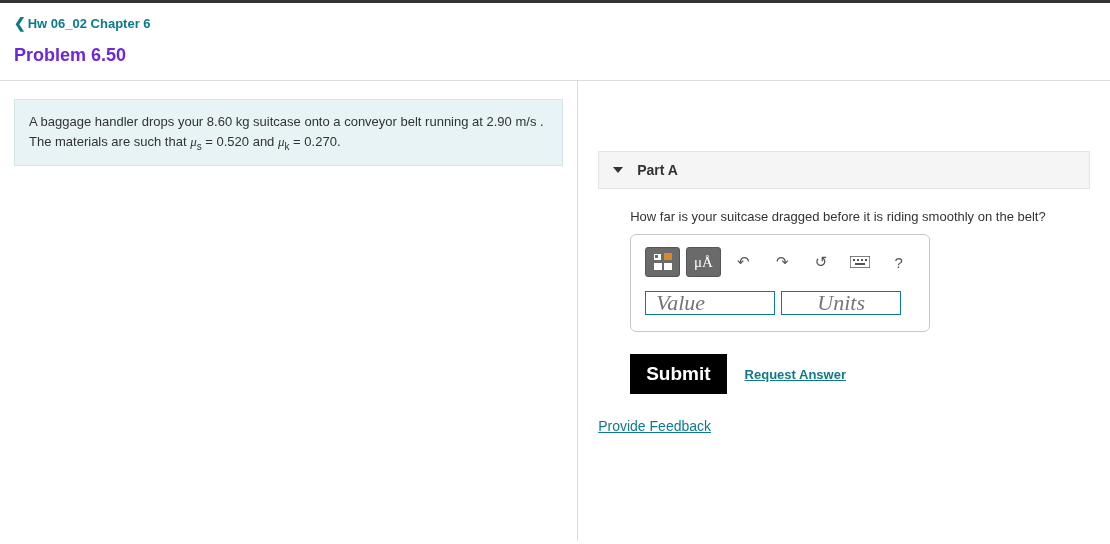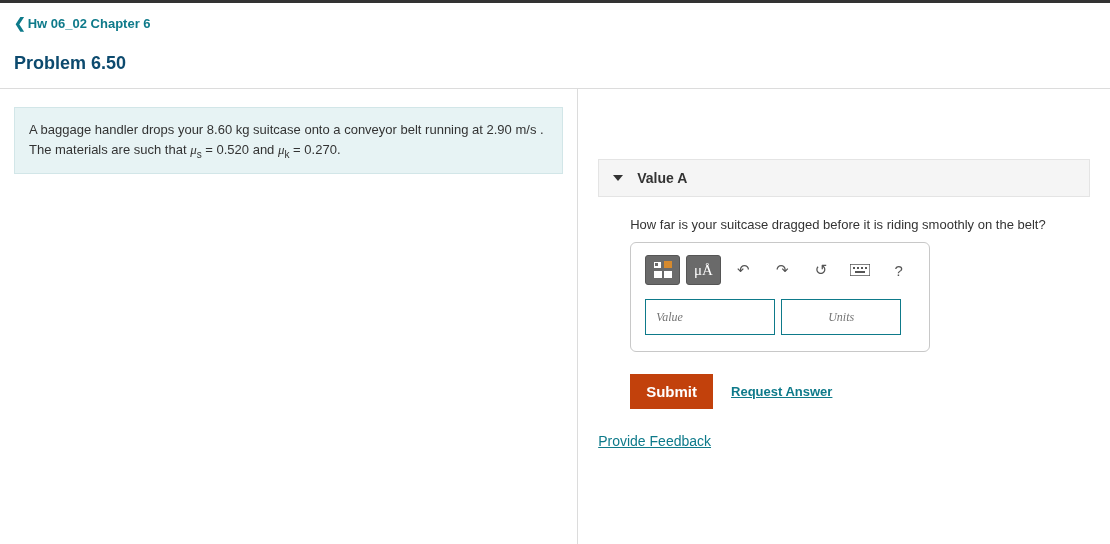--- a/index.html
+++ b/index.html
@@ -21,22 +21,22 @@
       display: inline-flex;
       align-items: center;
     }
     .breadcrumb .chev {
       font-size: 14px;
       margin-right: 2px;
     }
     .problem-title {
       font-size: 18px;
       font-weight: bold;
-      color: #0c4a6e;
-      margin-top: 22px;
+      color: #6d28d9;
+      margin-top: 14px;
       margin-bottom: 14px;
     }
     .divider-h {
       border-top: 1px solid #dcdcdc;
     }
     .content {
       display: flex;
       min-height: 460px;
     }
     .left-col {
@@ -123,42 +123,42 @@
     .mu-a {
       font-family: 'Times New Roman', serif;
       font-size: 15px;
     }
     .inputs-row {
       display: flex;
       gap: 6px;
     }
     .ans-input {
       border: 1px solid #0e7a8a;
-      height: 36px;
+      height: 24px;
       padding: 0 10px;
       font-family: 'Times New Roman', serif;
       font-style: italic;
-      font-size: 12px;
+      font-size: 22px;
       color: #999;
       outline: none;
     }
     .ans-input.value { width: 130px; }
     .ans-input.units { width: 120px; text-align: center; }
     .actions {
       margin-top: 22px;
       display: flex;
       align-items: center;
       gap: 18px;
     }
     .submit-btn {
-      background: #c2410c;
+      background: #000000;
       color: #fff;
       border: none;
       padding: 9px 16px;
-      font-size: 15px;
+      font-size: 19px;
       font-weight: bold;
       cursor: pointer;
     }
     .link {
       color: #0e7a8a;
       text-decoration: underline;
       font-weight: bold;
       font-size: 13px;
       cursor: pointer;
     }
@@ -187,21 +187,21 @@
 <div class="content">
   <div class="left-col">
     <div class="prompt-box">
       <span>A baggage handler drops your </span><span>8.60</span> <span class="unit">kg</span><span> suitcase onto a conveyor belt running at </span><span>2.90</span> <span class="unit">m/s</span><span> . The materials are such that </span><span class="muvar">μ<span class="sub">s</span></span> = <span>0.520</span><span> and </span><span class="muvar">μ<span class="sub">k</span></span> = <span>0.270</span><span>.</span>
     </div>
   </div>
 
   <div class="right-col">
     <div class="part-header">
       <div class="tri"></div>
-      <div class="part-label">Value A</div>
+      <div class="part-label">Part A</div>
     </div>
 
     <div class="part-body">
       <div class="question">How far is your suitcase dragged before it is riding smoothly on the belt?</div>
 
       <div class="answer-box">
         <div class="toolbar">
           <div class="tool-btn dark tool-templates">
             <svg width="20" height="18" viewBox="0 0 20 18">
               <rect x="1" y="1" width="7" height="6" fill="#fff" stroke="#fff" stroke-width="0"></rect>

